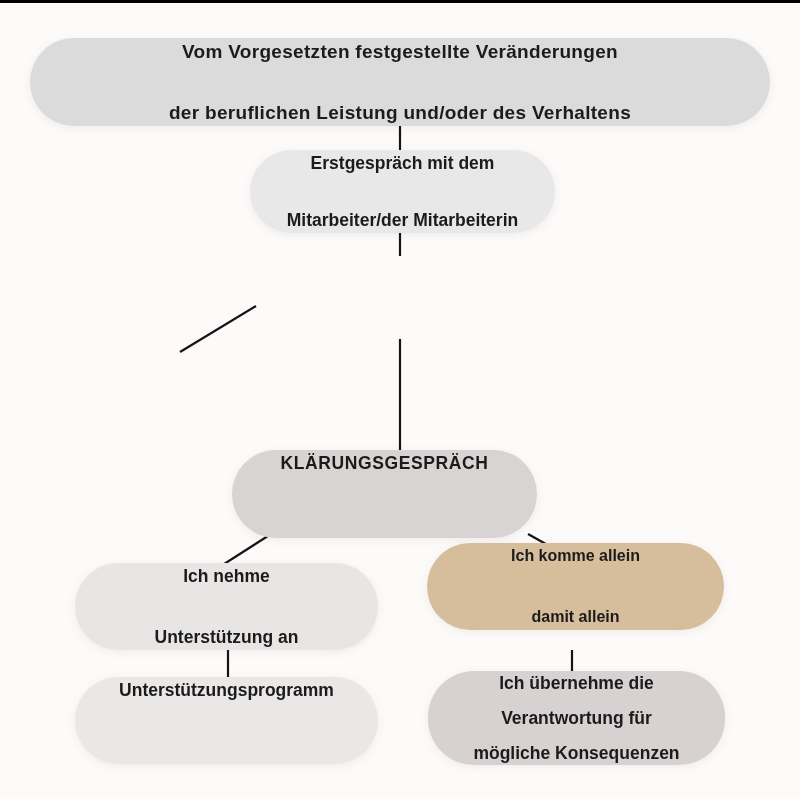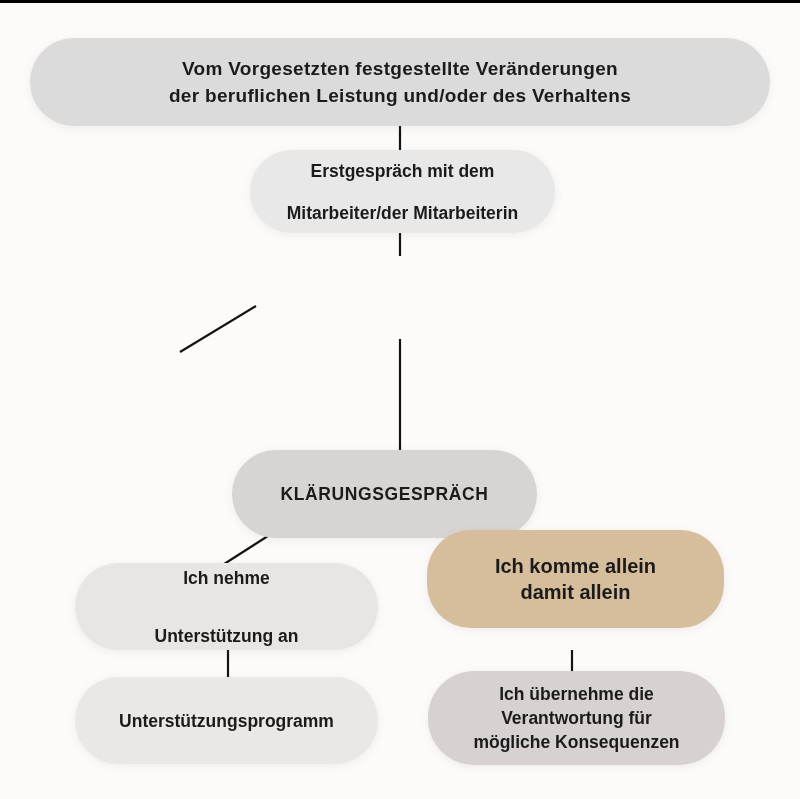--- a/index.html
+++ b/index.html
@@ -30,37 +30,37 @@
     top: 0;
     width: 800px;
     height: 799px;
     pointer-events: none;
   }
   .node {
     position: absolute;
     display: flex;
     flex-direction: column;
     align-items: center;
-    justify-content: center;
+    justify-content: space-between;
     text-align: center;
     font-weight: 700;
     color: #1c1b1b;
     box-shadow: 0 2px 8px rgba(120,110,110,0.10);
   }
   .node .line {
     display: block;
     white-space: nowrap;
   }
   .node-changes        { left: 30px;  top: 38px;  width: 740px; height: 88px; border-radius: 44px; font-size: 19px; line-height: 27px; letter-spacing: 0.3px; }
   .node-first-talk     { left: 250px; top: 150px; width: 305px; height: 83px; border-radius: 42px; font-size: 17.5px; line-height: 26px; }
   .node-evaluation     { left: 248px; top: 255px; width: 305px; height: 85px; border-radius: 43px; font-size: 17.5px; line-height: 26px; letter-spacing: 0.6px; }
   .node-final-talk     { left: 28px;  top: 351px; width: 303px; height: 87px; border-radius: 44px; font-size: 17.5px; line-height: 26px; }
   .node-clarification  { left: 232px; top: 450px; width: 305px; height: 88px; border-radius: 44px; font-size: 17.5px; line-height: 26px; letter-spacing: 0.6px; }
   .node-accept-support { left: 75px;  top: 563px; width: 303px; height: 87px; border-radius: 44px; font-size: 17.5px; line-height: 26px; gap: 32px; }
-  .node-cope-alone     { left: 427px; top: 530px; width: 297px; height: 98px; border-radius: 44px; font-size: 20px; line-height: 26px; }
+  .node-cope-alone     { left: 427px; top: 543px; width: 297px; height: 87px; border-radius: 44px; font-size: 16px; line-height: 26px; }
   .node-support-prog   { left: 75px;  top: 677px; width: 303px; height: 87px; border-radius: 44px; font-size: 17.5px; line-height: 26px; }
   .node-responsibility { left: 428px; top: 671px; width: 297px; height: 94px; border-radius: 46px; font-size: 17.5px; line-height: 24px; }
 </style>
 </head>
 <body>
 
 <div class="canvas" style="background-color: rgb(253, 250, 250);">
 
   <div class="top-rule" style="background-color: rgb(0, 0, 0);"></div>
 

